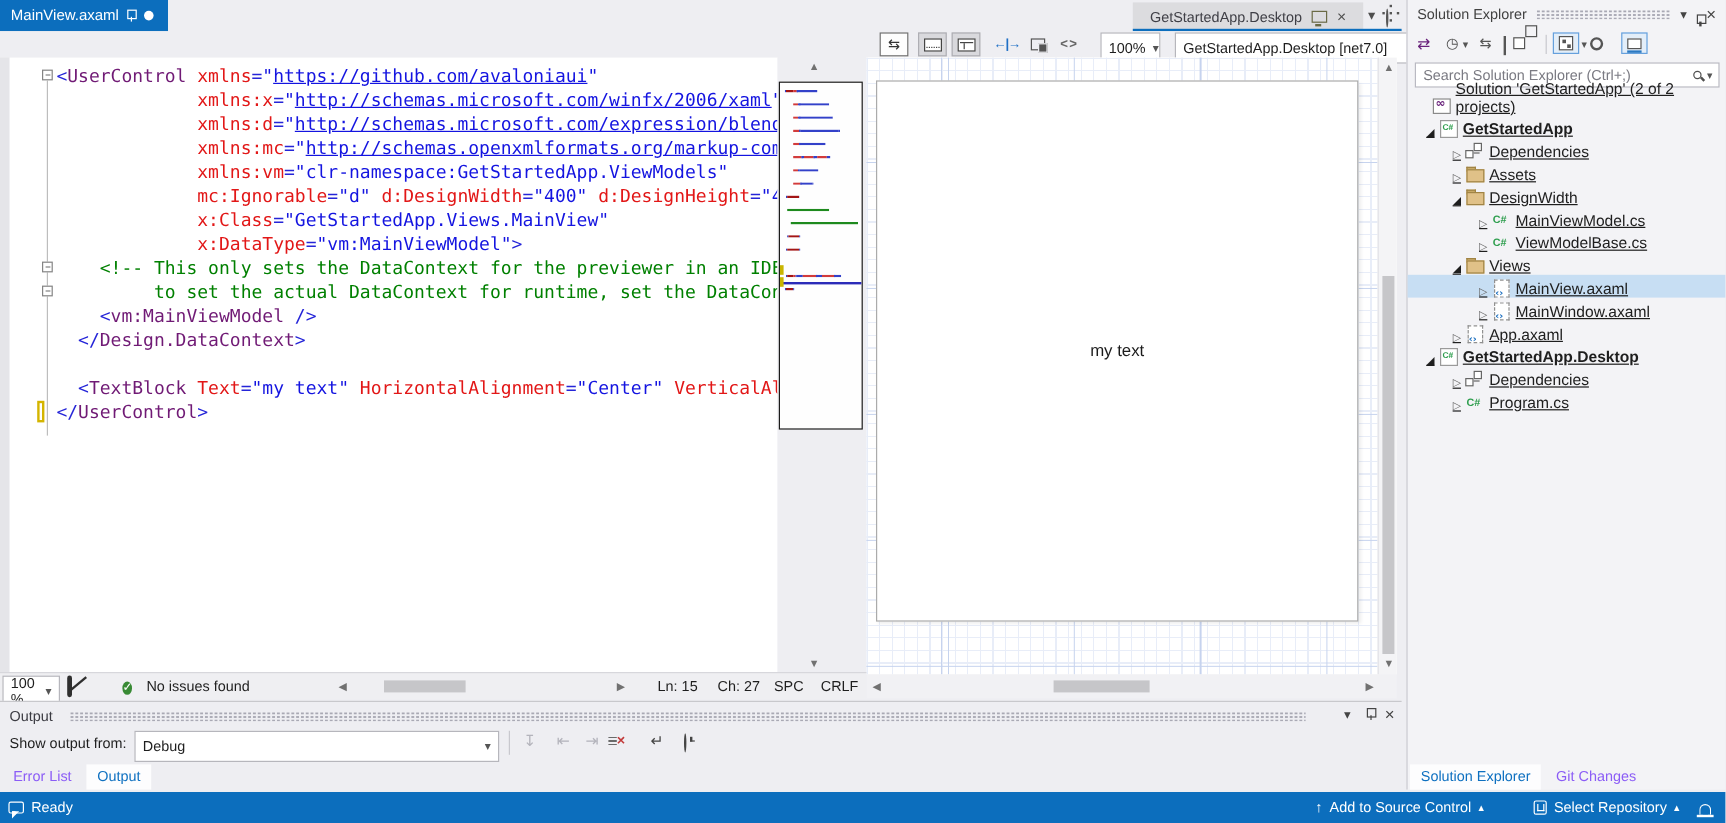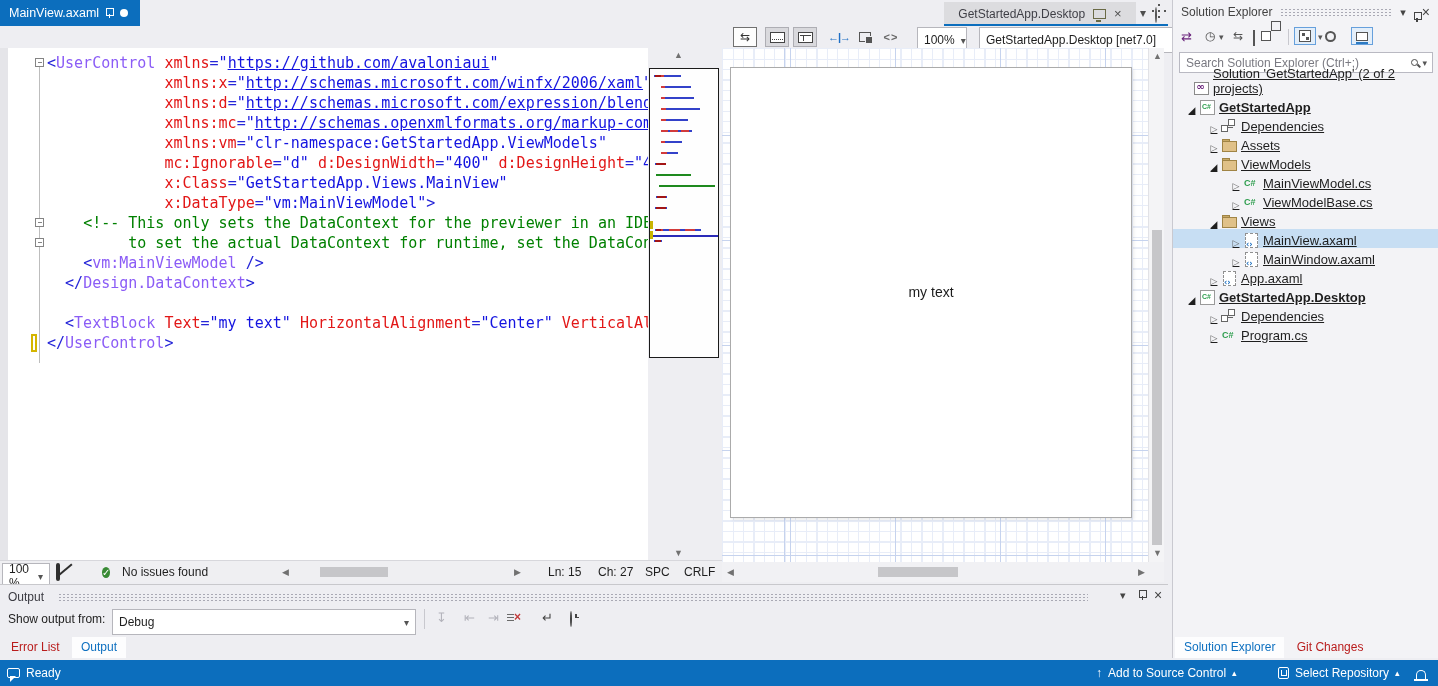--- a/index.html
+++ b/index.html
@@ -46,21 +46,21 @@
   #bp-margin { left:0; top:48px; width:8px; height:512px; background:#E5E5E9; }
   #editor { left:8px; top:48px; width:640px; height:512px; background:#fff; overflow:hidden; }
   #guide-line { position:absolute; left:31px; top:19px; width:1px; height:296px; background:#BDBDBD; }
   .fold-box { position:absolute; left:27px; width:9px; height:9px; border:1px solid #848484; background:#fff; }
   .fold-box::after { content:""; position:absolute; left:1.5px; right:1.5px; top:3px; height:1px; background:#848484; }
   .change-mark { position:absolute; left:23px; width:6px; height:18px; border:2px solid #D4B500; background:transparent; }
   #code-lines { position:absolute; left:39px; top:5px; width:601px; height:330px; overflow:hidden;
     font-family:"DejaVu Sans Mono", monospace; font-size:15px; line-height:20px; }
   .code-line { height:20px; white-space:pre; }
   .tk-del  { color:#2525D8; }
-  .tk-tag  { color:#8b5cf6; }
+  .tk-tag  { color:#701a75; }
   .tk-attr { color:#E21717; }
   .tk-str  { color:#1414E0; }
   .tk-link { color:#1414E0; text-decoration:underline; }
   .tk-com  { color:#008000; }
   .tk-txt  { color:#000; }
 
   
   #mapstrip { left:648px; top:48px; width:74px; height:512px; background:#EEEEF2; }
   .scroll-arrow { position:absolute; color:#717171; font-size:9px; }
   #minimap { position:absolute; left:1px; top:20px; width:70px; height:290px; background:#FEFEFE; border:1px solid #1B1B1B; overflow:hidden; }
@@ -100,21 +100,21 @@
   .pin-dark { width:7px; height:10px; position:relative; }
   .pin-dark::before { content:""; position:absolute; left:0; top:0; width:6px; height:6px; border:1.5px solid #444; }
   .pin-dark::after { content:""; position:absolute; left:2.5px; top:6px; width:1.5px; height:4px; background:#444; }
   .i-clear { position:relative; width:15px; height:12px; }
   .i-clear::before { content:"×"; position:absolute; left:0; top:-1px; color:#C23B3B; font-weight:bold; font-size:12px; line-height:12px; }
   .i-clear::after { content:""; position:absolute; right:0; top:2px; width:7px; height:8px; background:repeating-linear-gradient(#6A6A6A 0 1px, transparent 1px 3px); }
   .i-clock { width:12px; height:12px; border:1.5px solid #444; border-radius:50%; position:relative; }
   .i-clock::after { content:""; position:absolute; left:4px; top:1.5px; width:1.5px; height:4px; background:#444; }
   .i-clock::before { content:""; position:absolute; left:4px; top:4.5px; width:3.5px; height:1.5px; background:#444; }
   .gray-ic { color:#B4B4BC; font-size:13px; }
-  .wtab { display:inline-block; padding:3px 9px 4px; font-size:12px; color:#b91c1c; }
+  .wtab { display:inline-block; padding:3px 9px 4px; font-size:12px; color:#8b5cf6; }
   .wtab.tab-active { background:#FDFDFE; color:#0E70C0; }
 
   
   #statusbar { left:0; top:660px; width:1438px; height:26px; background:#0C6EBD; color:#fff; font-size:12px; }
   .bubble { width:13px; height:10px; border:1.5px solid #fff; border-radius:2px; position:relative; }
   .bubble::after { content:""; position:absolute; left:2px; bottom:-5px; width:0; height:0; border:3px solid transparent; border-top-color:#fff; border-left-color:#fff; }
   .repo-ic { width:11px; height:12px; border:1.5px solid #fff; border-radius:2px; position:relative; }
   .repo-ic::after { content:""; position:absolute; left:2px; top:2px; width:4px; height:5px; border:1.5px solid #fff; border-top:none; }
   .bell { width:10px; height:9px; border:1.5px solid #fff; border-bottom:none; border-radius:5px 5px 0 0; position:relative; margin-top:2px; }
   .bell::after { content:""; position:absolute; left:-3px; right:-3px; bottom:-2px; height:1.5px; background:#fff; }
@@ -502,21 +502,21 @@
 
       <div class="tree-row" style="padding-left: 34px;">
         <span class="exp exp-closed">▷</span>
         <span class="ico ico-folder"></span>
         <span class="lbl">Assets</span>
       </div>
 
       <div class="tree-row" style="padding-left: 34px;">
         <span class="exp exp-open">◢</span>
         <span class="ico ico-folder"></span>
-        <span class="lbl">ViewModels</span>
+        <span class="lbl">DesignWidth</span>
       </div>
 
       <div class="tree-row" style="padding-left: 56px;">
         <span class="exp exp-closed">▷</span>
         <span class="ico ico-cs"></span>
         <span class="lbl">MainViewModel.cs</span>
       </div>
 
       <div class="tree-row" style="padding-left: 56px;">
         <span class="exp exp-closed">▷</span>

